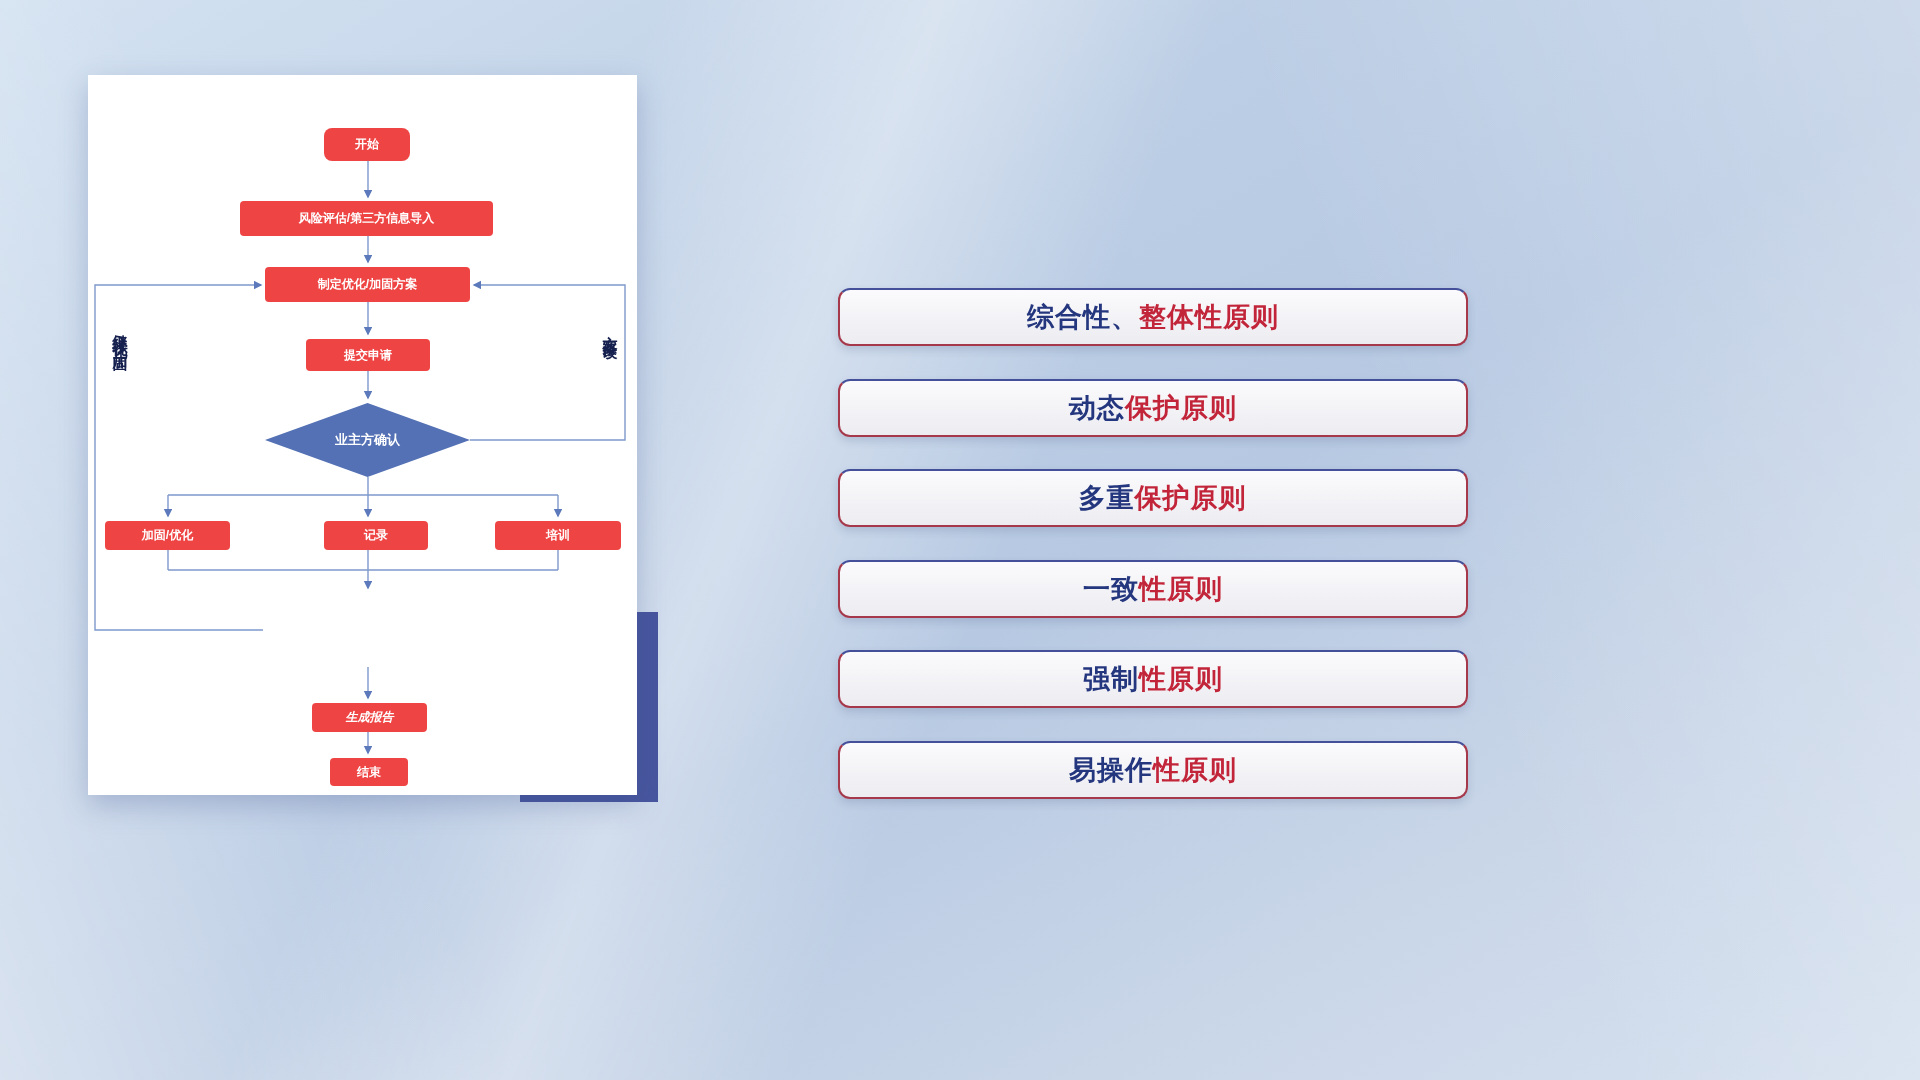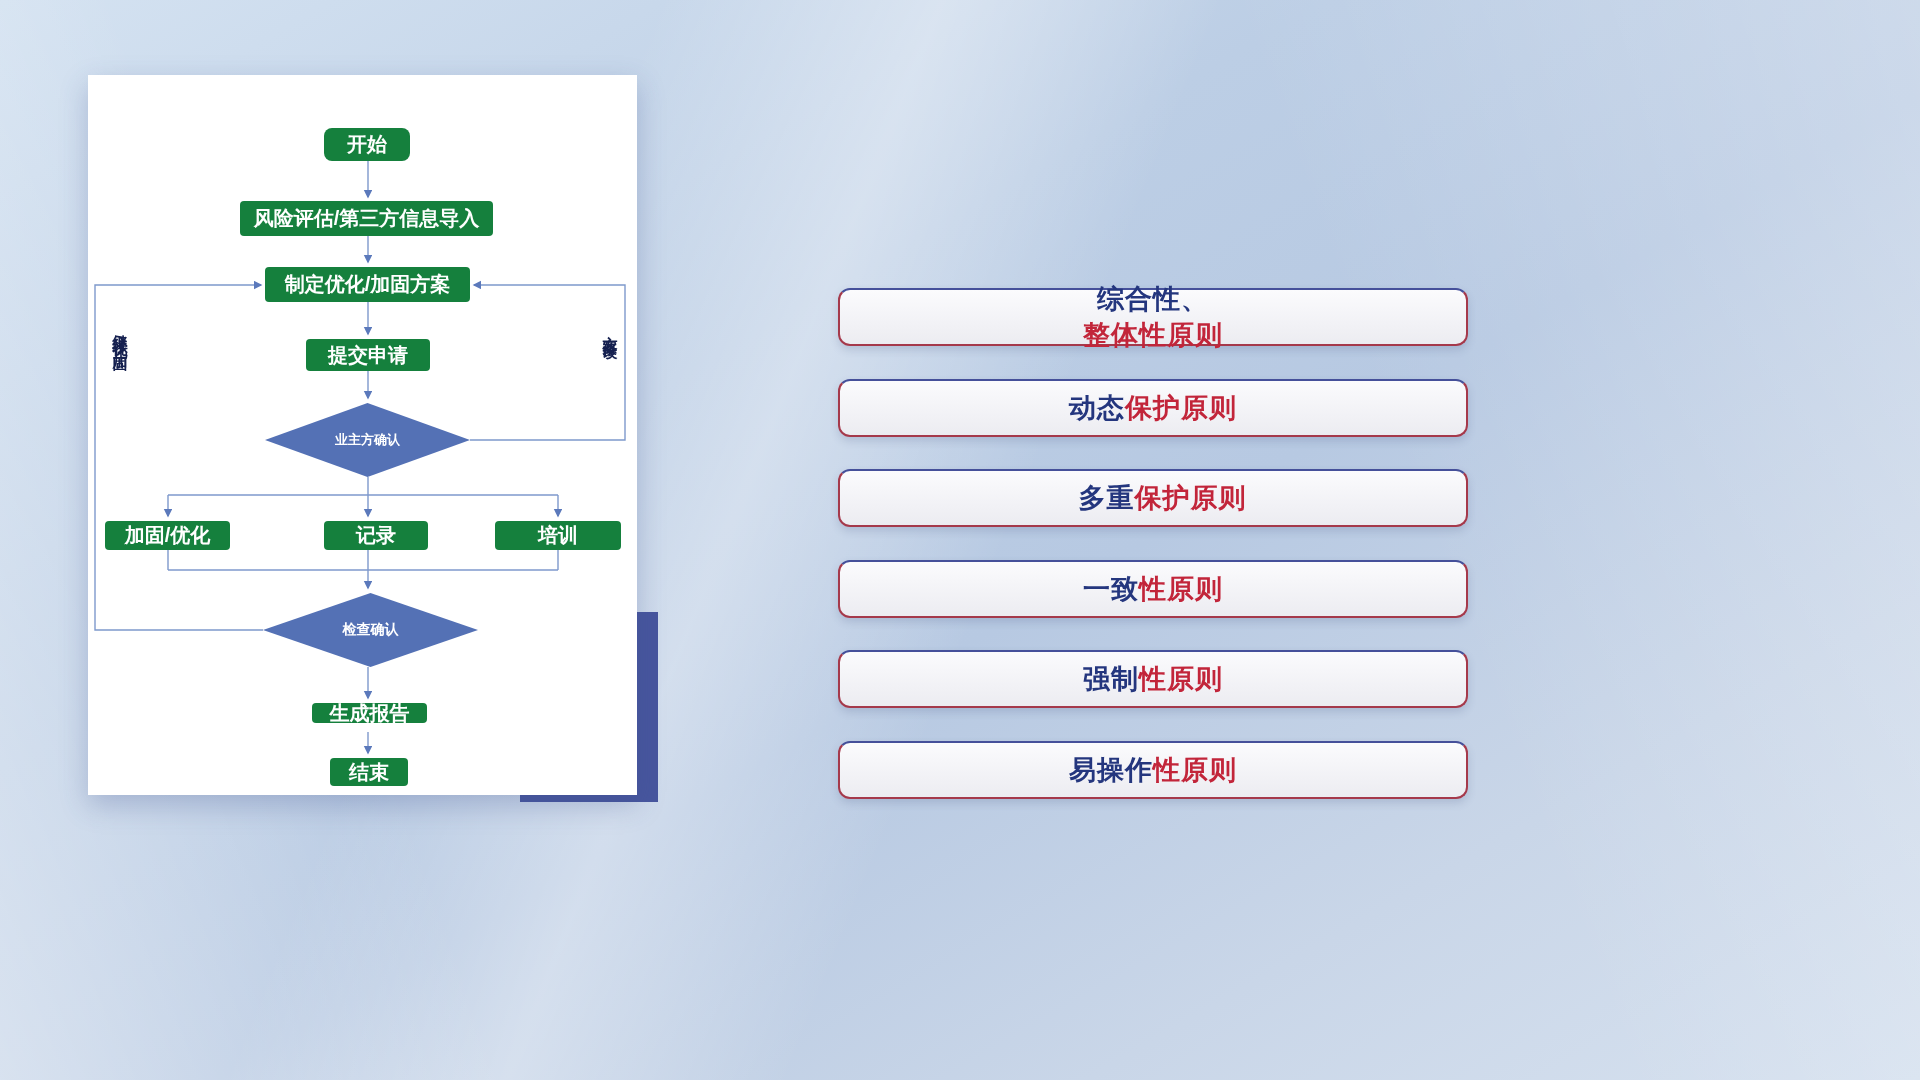--- a/index.html
+++ b/index.html
@@ -26,23 +26,23 @@
     background:#47569e; z-index:1;
   }
   .flow-card{
     position:absolute; left:88px; top:75px; width:549px; height:720px;
     background:#ffffff; z-index:2;
     box-shadow:0 10px 26px rgba(60,80,140,0.28);
   }
   .connectors{ position:absolute; left:0; top:0; z-index:1; }
   .fnode{
     position:absolute; z-index:2;
-    background:#15803d; color:#ffffff;
+    background:#ef4444; color:#ffffff;
     display:flex; align-items:center; justify-content:center;
-    font-weight:bold; font-size:20px; border-radius:4px;
+    font-weight:bold; font-size:12px; border-radius:4px;
     white-space:nowrap;
   }
   .fnode.start{ border-radius:8px; }
   .fdiamond{
     position:absolute; z-index:2; background:#5471b5; color:#fff;
     display:flex; align-items:center; justify-content:center;
     font-weight:bold; font-size:14px;
     clip-path:polygon(50% 0,100% 50%,50% 100%,0 50%);
   }
   .vlabel{
@@ -114,34 +114,33 @@
     <div class="fnode" style="left:218px;top:264px;width:124px;height:32px;">提交申请</div>
 
     <div class="fdiamond" style="left:177px;top:328px;width:205px;height:74px;font-size:13px;">业主方确认</div>
 
     <div class="fnode" style="left:17px;top:446px;width:125px;height:29px;">加固/优化</div>
 
     <div class="fnode" style="left:236px;top:446px;width:104px;height:29px;">记录</div>
 
     <div class="fnode" style="left:407px;top:446px;width:126px;height:29px;">培训</div>
 
-    <div class="fdiamond" style="left:175px;top:518px;width:215px;height:74px;">检查确认</div>
 
-    <div class="fnode" style="left:224px;top:628px;width:115px;height:20px;">生成报告</div>
+    <div class="fnode" style="left:224px;top:628px;width:115px;height:29px;font-style:italic;">生成报告</div>
 
     <div class="fnode" style="left:242px;top:683px;width:78px;height:28px;">结束</div>
 
     <div class="vlabel" style="left:22px;top:248px;">继续优化/加固</div>
 
     <div class="vlabel" style="left:512px;top:248px;">方案修改</div>
   </div>
 
 
 
-  <div class="principle" style="top:288px;flex-direction:column;">
+  <div class="principle" style="top:288px;">
     <span class="p-blue">综合性、</span>
       <span class="p-red">整体性原则</span>
   </div>
 
   <div class="principle" style="top:379px;">
     <span class="p-blue">动态</span>
       <span class="p-red">保护原则</span>
   </div>
 
   <div class="principle" style="top:469px;padding-left:19px;">

